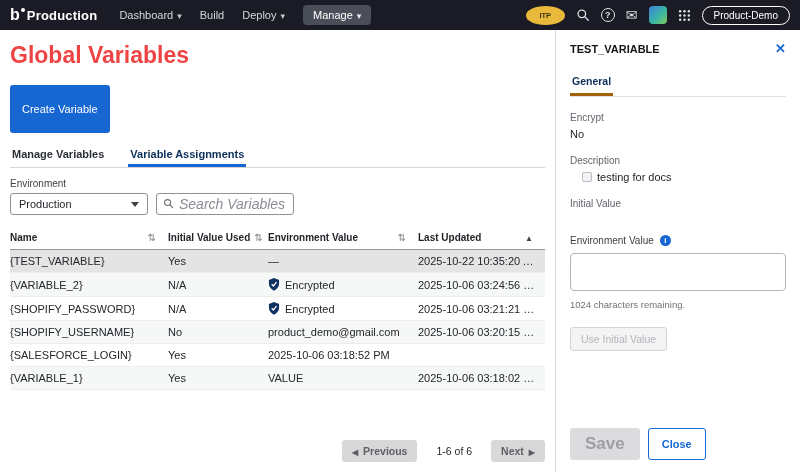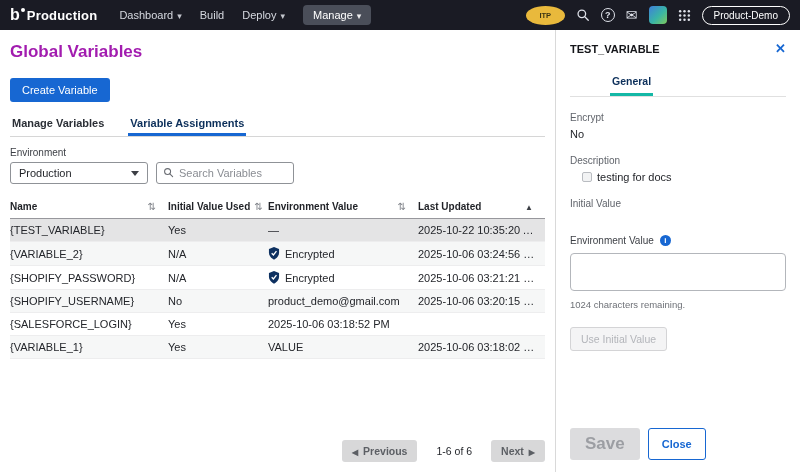--- a/index.html
+++ b/index.html
@@ -22,33 +22,33 @@
   .icon-btn { display:flex; align-items:center; justify-content:center; cursor:pointer; }
   .icon-help { width:14px; height:14px; border:1.3px solid #dfe2ea; border-radius:50%; color:#dfe2ea; font-size:9px; font-weight:bold; }
   .icon-help::after { content:"?"; }
   .icon-mail { color:#dfe2ea; font-size:14px; line-height:1; }
   .icon-mail::after { content:"✉"; }
   .avatar { width:18px; height:18px; border-radius:4px; background:linear-gradient(135deg,#3f7fd9 0%,#39b5a6 55%,#7fc95c 100%); cursor:pointer; }
   .tenant-pill { border:1px solid #fff; color:#fff; border-radius:11px; padding:3px 11px; font-size:10px; cursor:pointer; white-space:nowrap; }
   
   .content { display:flex; height:442px; }
   .main { flex:1; min-width:0; padding:0 10px; position:relative; }
-  h1 { font-size:17px; margin:12px 0 0; color:#a21caf; }
-  .btn-primary { margin-top:16px; background:#1767d2; color:#fff; border:none; border-radius:3px; font-size:11px; padding:6px 12px; font-family:inherit; cursor:pointer; }
+  h1 { font-size:23px; margin:12px 0 0; color:#ef4444; }
+  .btn-primary { margin-top:16px; background:#1767d2; color:#fff; border:none; border-radius:3px; font-size:11px; padding:18px 12px; font-family:inherit; cursor:pointer; }
   
   .tabs { margin-top:15px; border-bottom:1px solid #d6d6d6; display:flex; gap:22px; }
   .tab { font-size:11px; font-weight:bold; color:#2b2f36; padding:0 2px 7px; cursor:pointer; }
   .tab.active { color:#0c2f5a; border-bottom:3px solid #1767d2; padding-bottom:4px; }
   
   .filters { margin-top:10px; display:flex; align-items:flex-end; gap:8px; }
   .field label { font-size:10px; color:#3c3f45; display:block; margin-bottom:4px; }
   .select { width:138px; height:22px; border:1px solid #8f9297; border-radius:3px; display:flex; align-items:center; justify-content:space-between; padding:0 8px; font-size:11px; color:#1f2126; background:#fff; cursor:pointer; }
   .chev { width:0; height:0; border-left:4px solid transparent; border-right:4px solid transparent; border-top:5px solid #3c3f45; }
   .search-box { width:138px; height:22px; border:1px solid #8f9297; border-radius:3px; display:flex; align-items:center; padding:0 6px; gap:5px; background:#fff; }
-  .search-box input { border:none; outline:none; font-size:11px; width:100%; font-family:inherit; color:#333; padding:0; }
+  .search-box input { border:none; outline:none; font-size:14px; width:100%; font-family:inherit; color:#333; padding:0;font-style:italic; }
   .search-box input::placeholder { color:#8a8d93; }
   
   .table { margin-top:13px; }
   .thead, .tr { display:grid; grid-template-columns:158px 100px 150px 1fr; align-items:center; }
   .thead { border-bottom:1px solid #97979c; padding:4px 0 6px; }
   .th { font-size:10px; font-weight:bold; color:#1f2126; display:flex; align-items:center; justify-content:space-between; padding-right:12px; cursor:pointer; white-space:nowrap; }
   .sort-both::after { content:"⇅"; font-size:10px; color:#7d8087; font-weight:normal; margin-left:4px; }
   .sort-asc::after { content:"▲"; font-size:8px; color:#3c3f45; margin-left:4px; }
   .tr { font-size:11px; color:#24262b; border-bottom:1px solid #ededee; min-height:23px; cursor:pointer; }
   .tbody .tr:nth-child(even) { background:#f6f7f7; }
@@ -62,21 +62,21 @@
   .tri-l::before { content:"◀"; font-size:8px; }
   .tri-r::before { content:"▶"; font-size:8px; }
   .pg-range { font-size:10.5px; color:#1f2126; }
   
   .panel { width:245px; border-left:1px solid #d9d9d9; position:relative; padding:12px 14px; background:#fff; }
   .panel-head { display:flex; justify-content:space-between; align-items:center; }
   .panel-title { font-size:11px; font-weight:bold; color:#15161a; }
   .close { color:#1767d2; font-size:13px; font-weight:bold; cursor:pointer; line-height:1; }
   .close::after { content:"✕"; }
   .panel-tabs { margin-top:16px; border-bottom:1px solid #e0e0e0; }
-  .ptab { display:inline-block; font-size:10.5px; font-weight:bold; color:#0c2f5a; border-bottom:3px solid #14b8a6; padding:0 2px 6px; cursor:pointer;margin-left:40px; }
+  .ptab { display:inline-block; font-size:10.5px; font-weight:bold; color:#0c2f5a; border-bottom:3px solid #a16207; padding:0 2px 6px; cursor:pointer; }
   .flabel { font-size:10px; color:#60646b; margin-top:15px; }
   .fvalue { font-size:11px; color:#24262b; margin-top:5px; }
   .fvalue.desc { display:flex; align-items:center; gap:5px;margin-left:12px; }
   .desc-icon { width:10px; height:10px; border:1px solid #b9bcc1; border-radius:2px; background:#f2f3f4; display:inline-block; flex:none; }
   .env-label { margin-top:26px; display:flex; align-items:center; gap:6px; color:#3c3f45; font-size:10px; }
   .info { width:11px; height:11px; border-radius:50%; background:#1767d2; color:#fff; font-size:8px; font-weight:bold; display:inline-flex; align-items:center; justify-content:center; cursor:pointer; }
   .info::after { content:"i"; }
   .panel textarea { width:100%; height:38px; border:1px solid #b3b6bb; border-radius:4px; margin-top:7px; resize:none; font-family:inherit; font-size:11px; padding:4px 6px; }
   .chars { font-size:9.5px; color:#6e7177; margin-top:4px; }
   .btn-ghost-disabled { margin-top:17px; background:#f4f4f5; border:1px solid #d4d4d6; color:#b3b5ba; font-size:10.5px; padding:5px 10px; border-radius:3px; font-family:inherit; cursor:default; }

